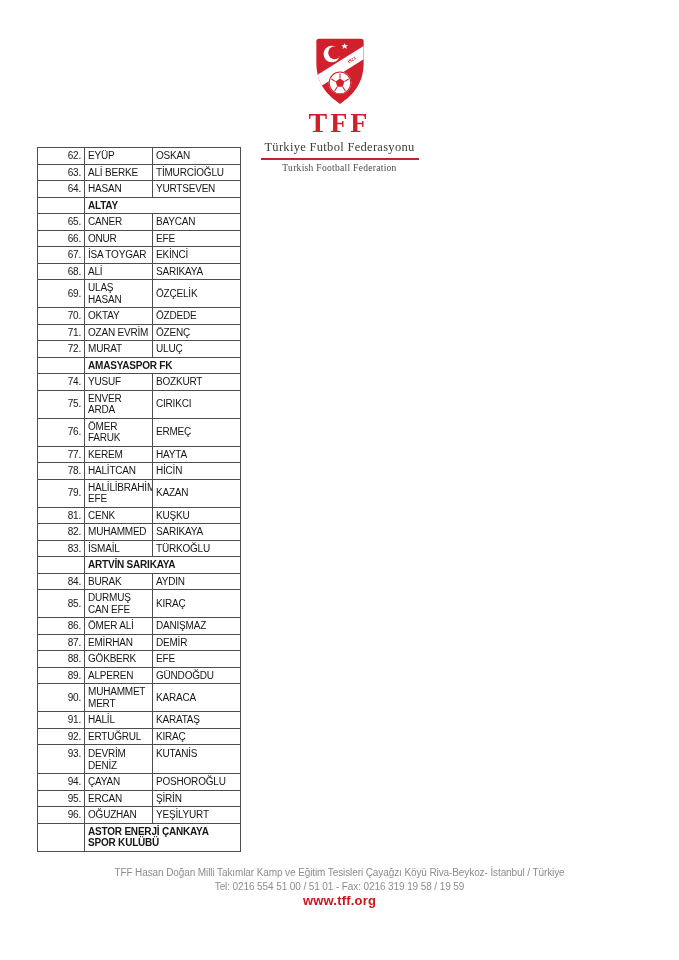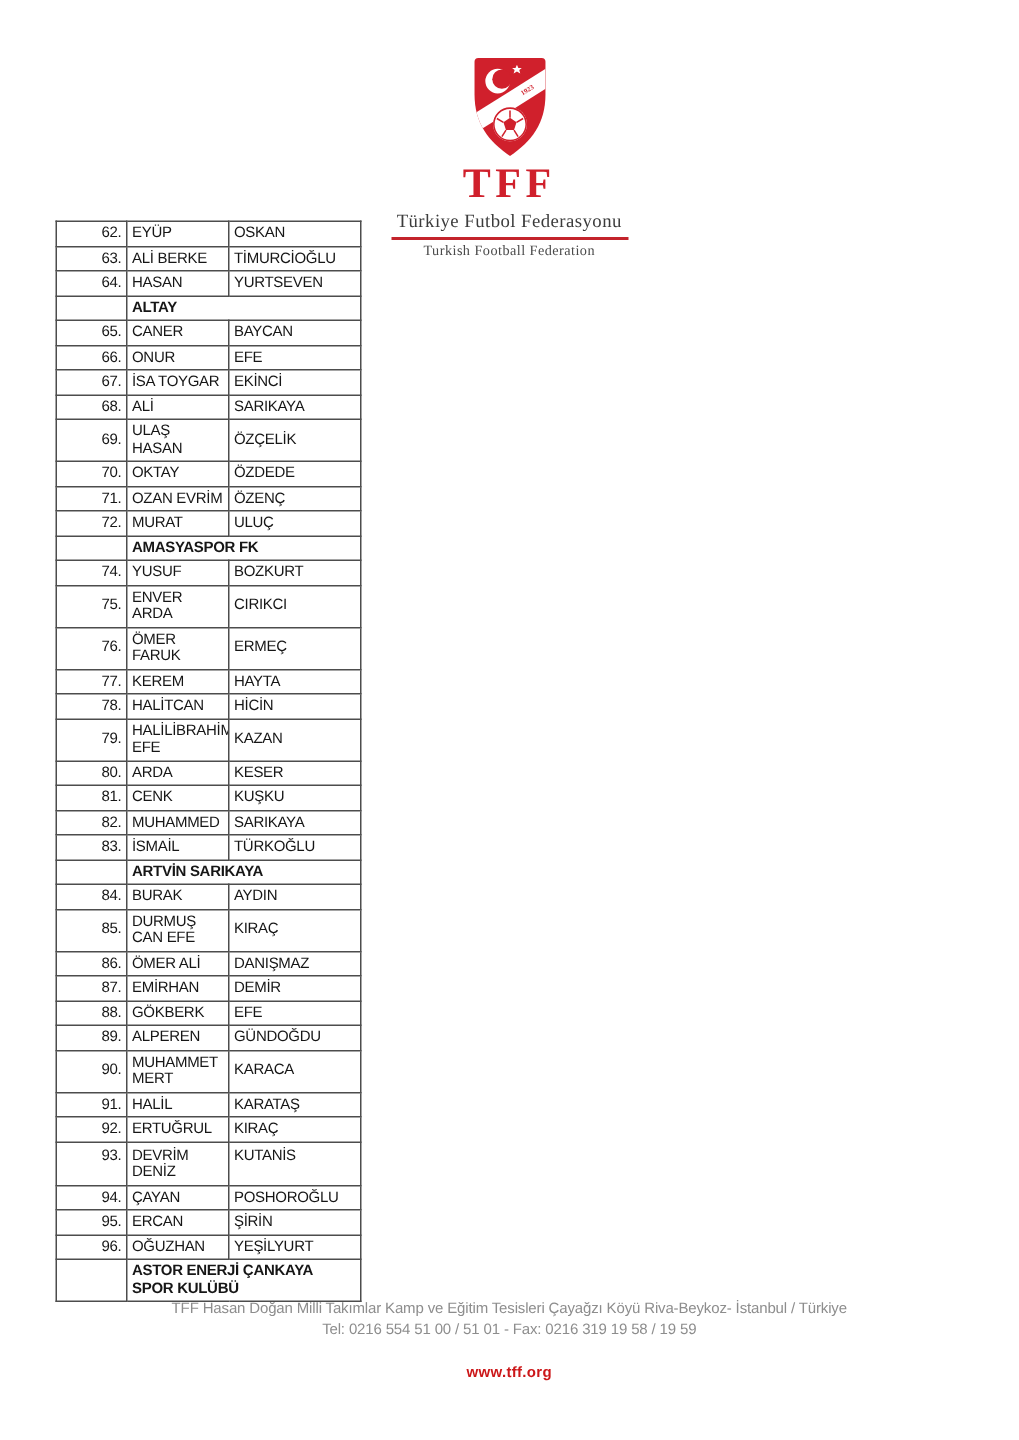--- a/index.html
+++ b/index.html
@@ -75,22 +75,22 @@
     position:absolute;left:0;top:866px;width:679px;
     text-align:center;
     color:#8d8d8d;
     font-size:10px;
     line-height:14px;
     letter-spacing:-0.1px;
   }
   .footer .website{
     color:#cc1719;
     font-weight:bold;
-    font-size:10px;
-    margin-top:15px;
+    font-size:13px;
+    margin-top:0;
     letter-spacing:0.2px;
   }
 </style>
 </head>
 <body>
 
 <div class="page">
 
   <div class="logo-block">
     <svg class="emblem" width="62" height="73" viewBox="0 0 120 142" xmlns="http://www.w3.org/2000/svg">
@@ -221,25 +221,20 @@
           <td class="num">78.</td>
           <td>HALİTCAN</td>
           <td>HİCİN</td>
         </tr>
         <tr>
           <td class="num">79.</td>
           <td>HALİLİBRAHİM EFE</td>
           <td>KAZAN</td>
         </tr>
         <tr>
-          <td class="num">80.</td>
-          <td>ARDA</td>
-          <td>KESER</td>
-        </tr>
-        <tr>
           <td class="num">81.</td>
           <td>CENK</td>
           <td>KUŞKU</td>
         </tr>
         <tr>
           <td class="num">82.</td>
           <td>MUHAMMED</td>
           <td>SARIKAYA</td>
         </tr>
         <tr>

